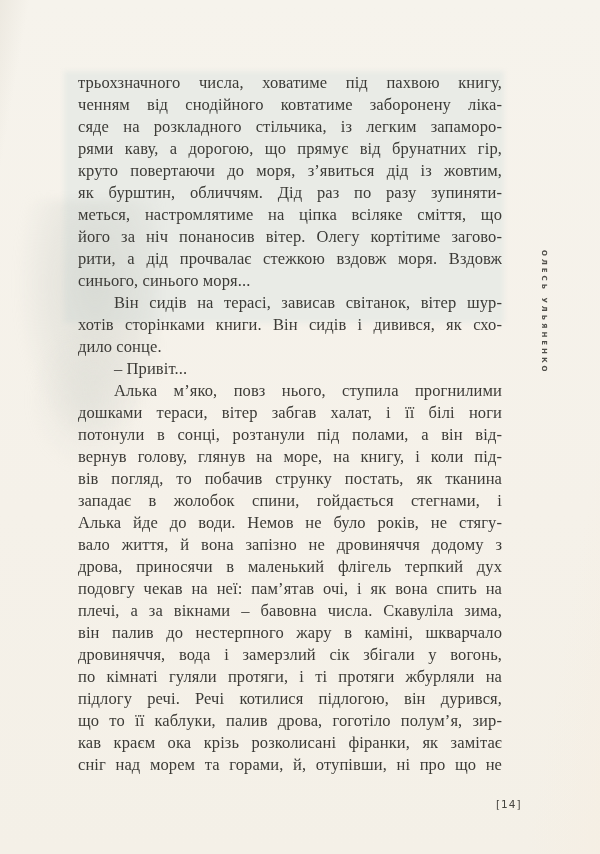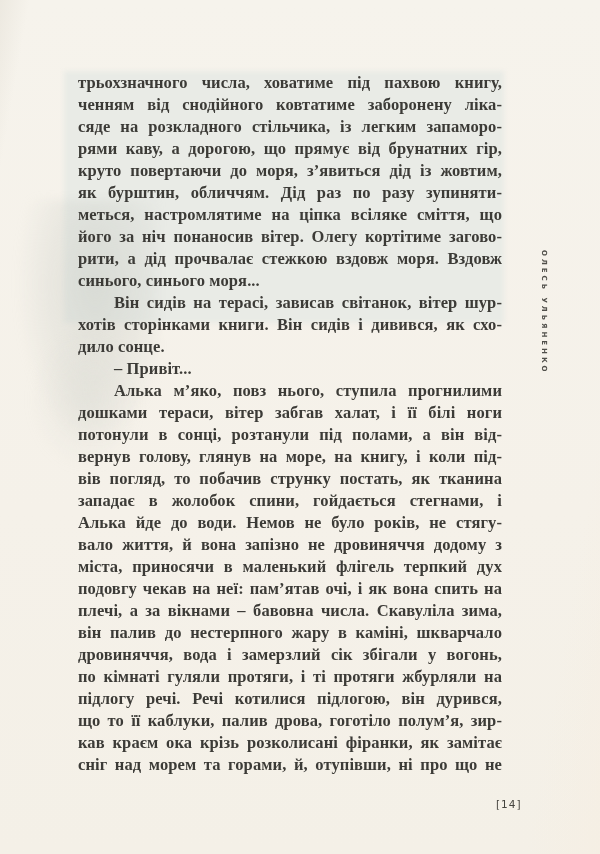--- a/index.html
+++ b/index.html
@@ -44,21 +44,20 @@
     background:radial-gradient(ellipse at 50% 50%, rgba(210,212,205,0.35) 0%, rgba(210,212,205,0) 70%);
     filter:blur(6px);
   }
   .text-block{
     position:absolute;
     left:78px;top:72px;width:424px;
     color:var(--ink);
     font-size:16.5px;
     line-height:22px;
     letter-spacing:0.1px;
-    font-weight:bold;
   }
   .line{
     text-align:justify;
     text-align-last:justify;
     white-space:normal;
   }
   .line.ragged{ text-align-last:left; }
   .line.indent{ text-indent:36px; }
   .spine-text{
     position:absolute;
@@ -106,21 +105,21 @@
       <div class="line ragged">дило сонце.</div>
       <div class="line indent ragged">– Привіт...</div>
       <div class="line indent">Алька м’яко, повз нього, ступила прогнилими</div>
       <div class="line">дошками тераси, вітер забгав халат, і її білі ноги</div>
       <div class="line">потонули в сонці, розтанули під полами, а він від-</div>
       <div class="line">вернув голову, глянув на море, на книгу, і коли під-</div>
       <div class="line">вів погляд, то побачив струнку постать, як тканина</div>
       <div class="line">западає в жолобок спини, гойдається стегнами, і</div>
       <div class="line">Алька йде до води. Немов не було років, не стягу-</div>
       <div class="line">вало життя, й вона запізно не дровиняччя додому з</div>
-      <div class="line">міста, приносячи в маленький флігель терпкий дух</div>
+      <div class="line">дрова, приносячи в маленький флігель терпкий дух</div>
       <div class="line">подовгу чекав на неї: пам’ятав очі, і як вона спить на</div>
       <div class="line">плечі, а за вікнами – бавовна числа. Скавуліла зима,</div>
       <div class="line">він палив до нестерпного жару в каміні, шкварчало</div>
       <div class="line">дровиняччя, вода і замерзлий сік збігали у вогонь,</div>
       <div class="line">по кімнаті гуляли протяги, і ті протяги жбурляли на</div>
       <div class="line">підлогу речі. Речі котилися підлогою, він дурився,</div>
       <div class="line">що то її каблуки, палив дрова, гоготіло полум’я, зир-</div>
       <div class="line">кав краєм ока крізь розколисані фіранки, як замітає</div>
       <div class="line">сніг над морем та горами, й, отупівши, ні про що не</div>
     </div>

